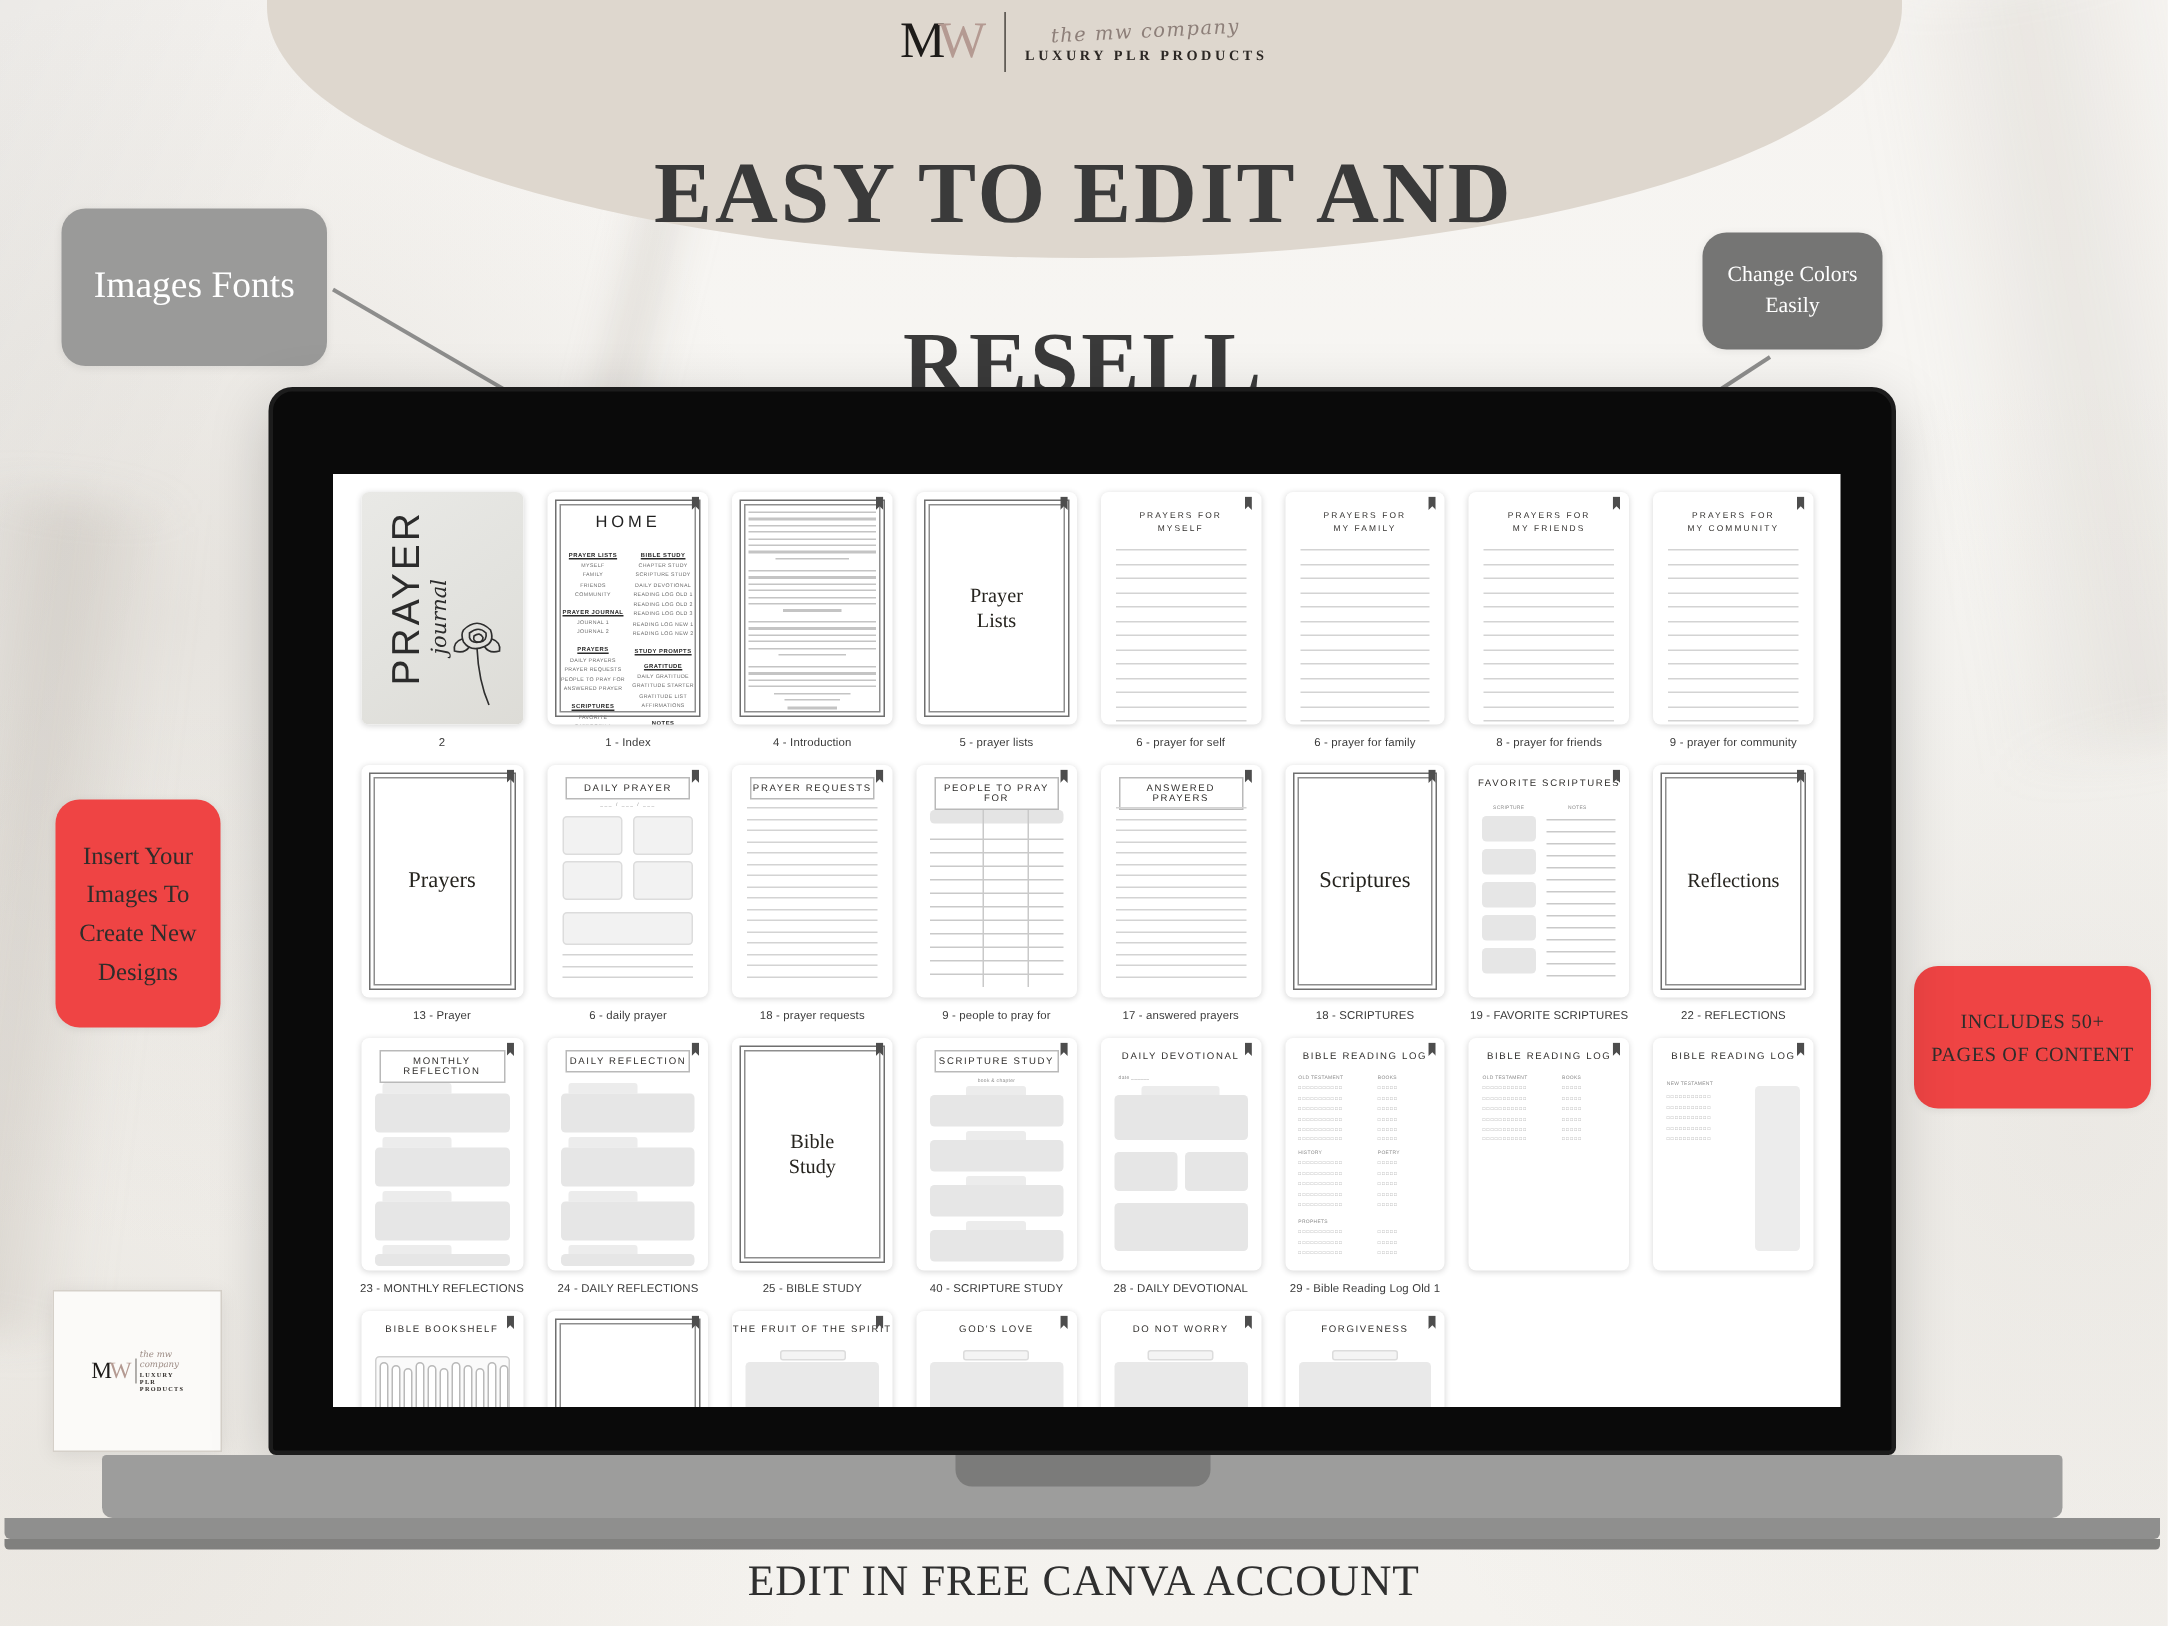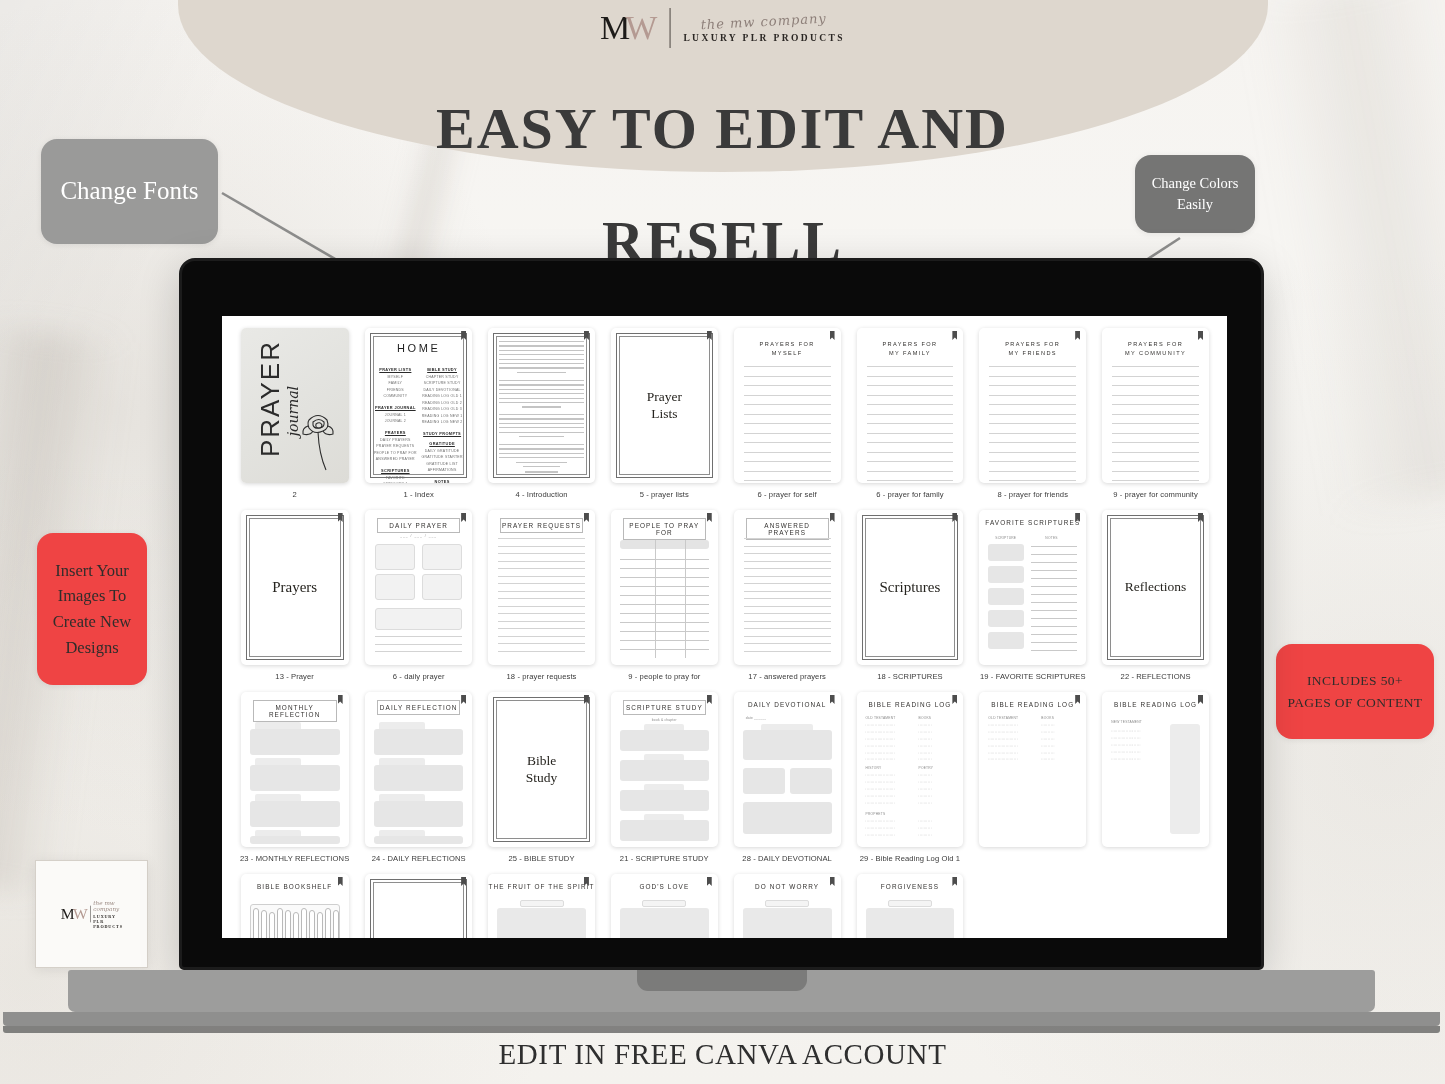--- a/index.html
+++ b/index.html
@@ -269,21 +269,21 @@
     <div id="brand-sub">LUXURY PLR PRODUCTS</div>
   </div>
 </div>
 
 <div id="headline">
   <span>EASY TO EDIT AND</span>
   <span class="l2">RESELL</span>
 </div>
 
 <div class="chip dark" id="chip-fonts">
-  <span>Change Fonts</span>
+  <span>Images Fonts</span>
 </div>
 <div class="chip dark2" id="chip-colors">
   <span>Change Colors Easily</span>
 </div>
 <div class="chip light" id="chip-images">
   <span>Insert Your Images To Create New Designs</span>
 </div>
 <div class="chip light" id="chip-pages">
   <span>INCLUDES 50+ PAGES OF CONTENT</span>
 </div>
@@ -712,21 +712,21 @@
               <div class="gtab" style="left:50%;transform:translateX(-50%);top:32px;width:40px;height:6px"></div>
               <div class="gbox" style="left:9px;right:9px;top:38px;height:21px"></div>
               <div class="gtab" style="left:50%;transform:translateX(-50%);top:62px;width:40px;height:6px"></div>
               <div class="gbox" style="left:9px;right:9px;top:68px;height:21px"></div>
               <div class="gtab" style="left:50%;transform:translateX(-50%);top:92px;width:40px;height:6px"></div>
               <div class="gbox" style="left:9px;right:9px;top:98px;height:21px"></div>
               <div class="gtab" style="left:50%;transform:translateX(-50%);top:122px;width:40px;height:6px"></div>
               <div class="gbox" style="left:9px;right:9px;top:128px;height:21px"></div>
               <div class="bookmark"></div>
             </div>
-            <div class="thumb-label">21 - SCRIPTURE STUDY</div>
+            <div class="thumb-label">40 - SCRIPTURE STUDY</div>
           </div>
           <div class="cell">
             <div class="thumb">
               <div class="pg-title">DAILY DEVOTIONAL</div>
               <div class="mini" style="left:12px;top:24px">date ______</div>
               <div class="gtab" style="left:50%;transform:translateX(-50%);top:32px;width:52px;height:6px"></div>
               <div class="gbox" style="left:9px;right:9px;top:38px;height:30px"></div>
               <div class="gbox" style="left:9px;top:76px;width:42px;height:26px"></div>
               <div class="gbox" style="right:9px;top:76px;width:42px;height:26px"></div>
               <div class="gbox" style="left:9px;right:9px;top:110px;height:32px"></div>

